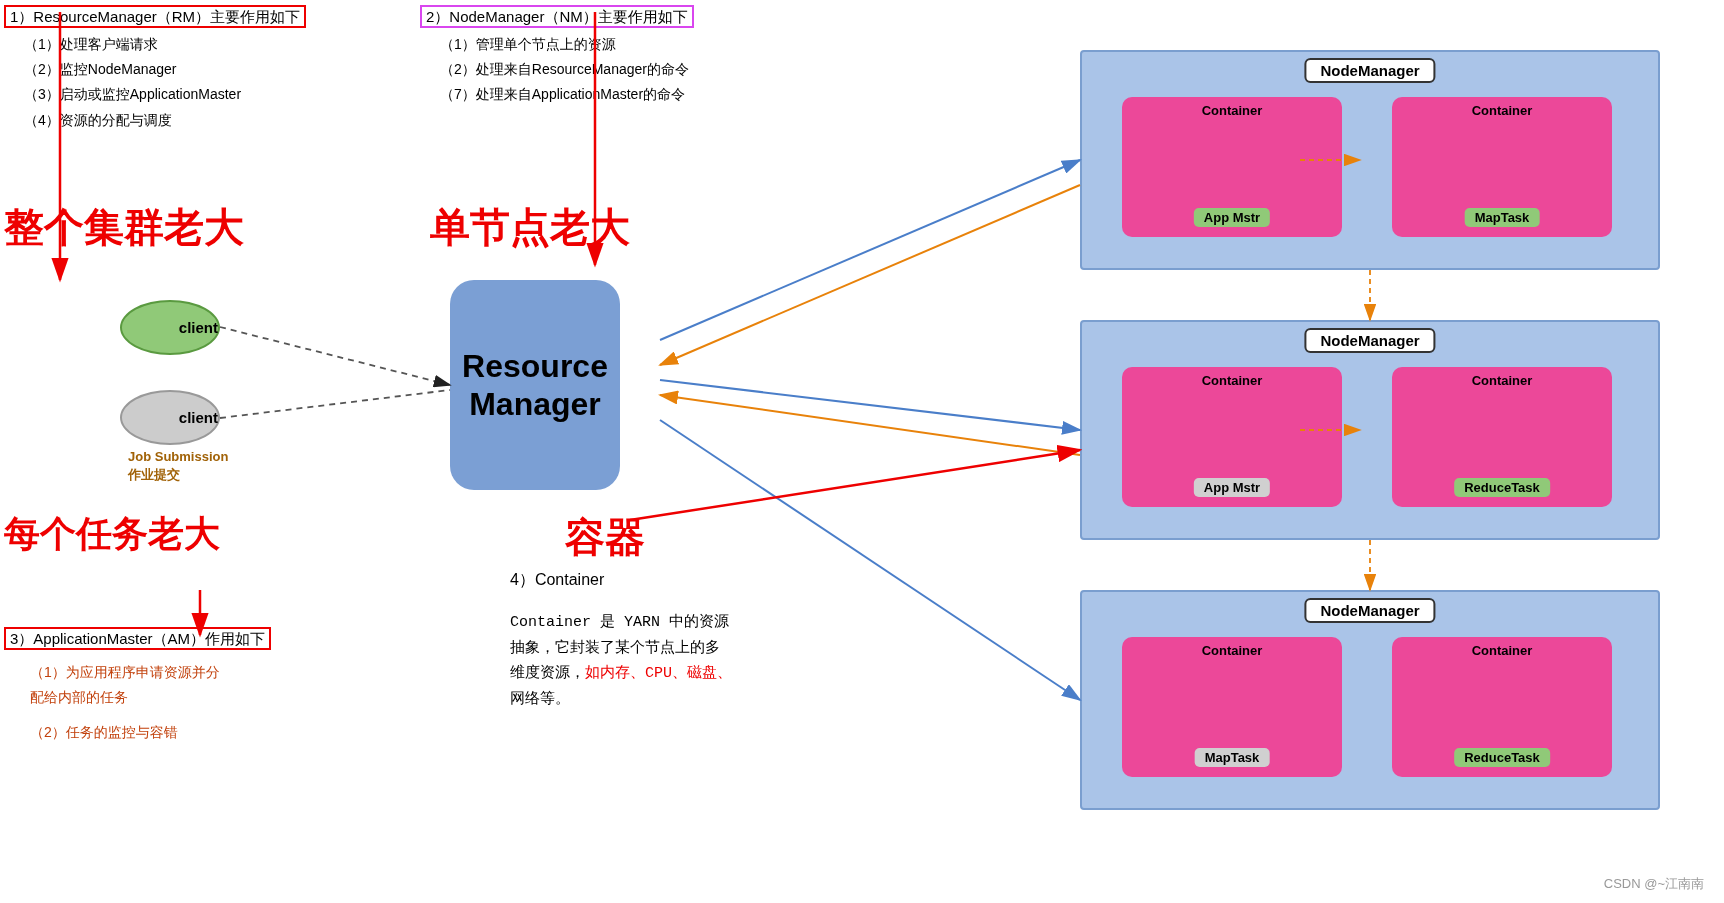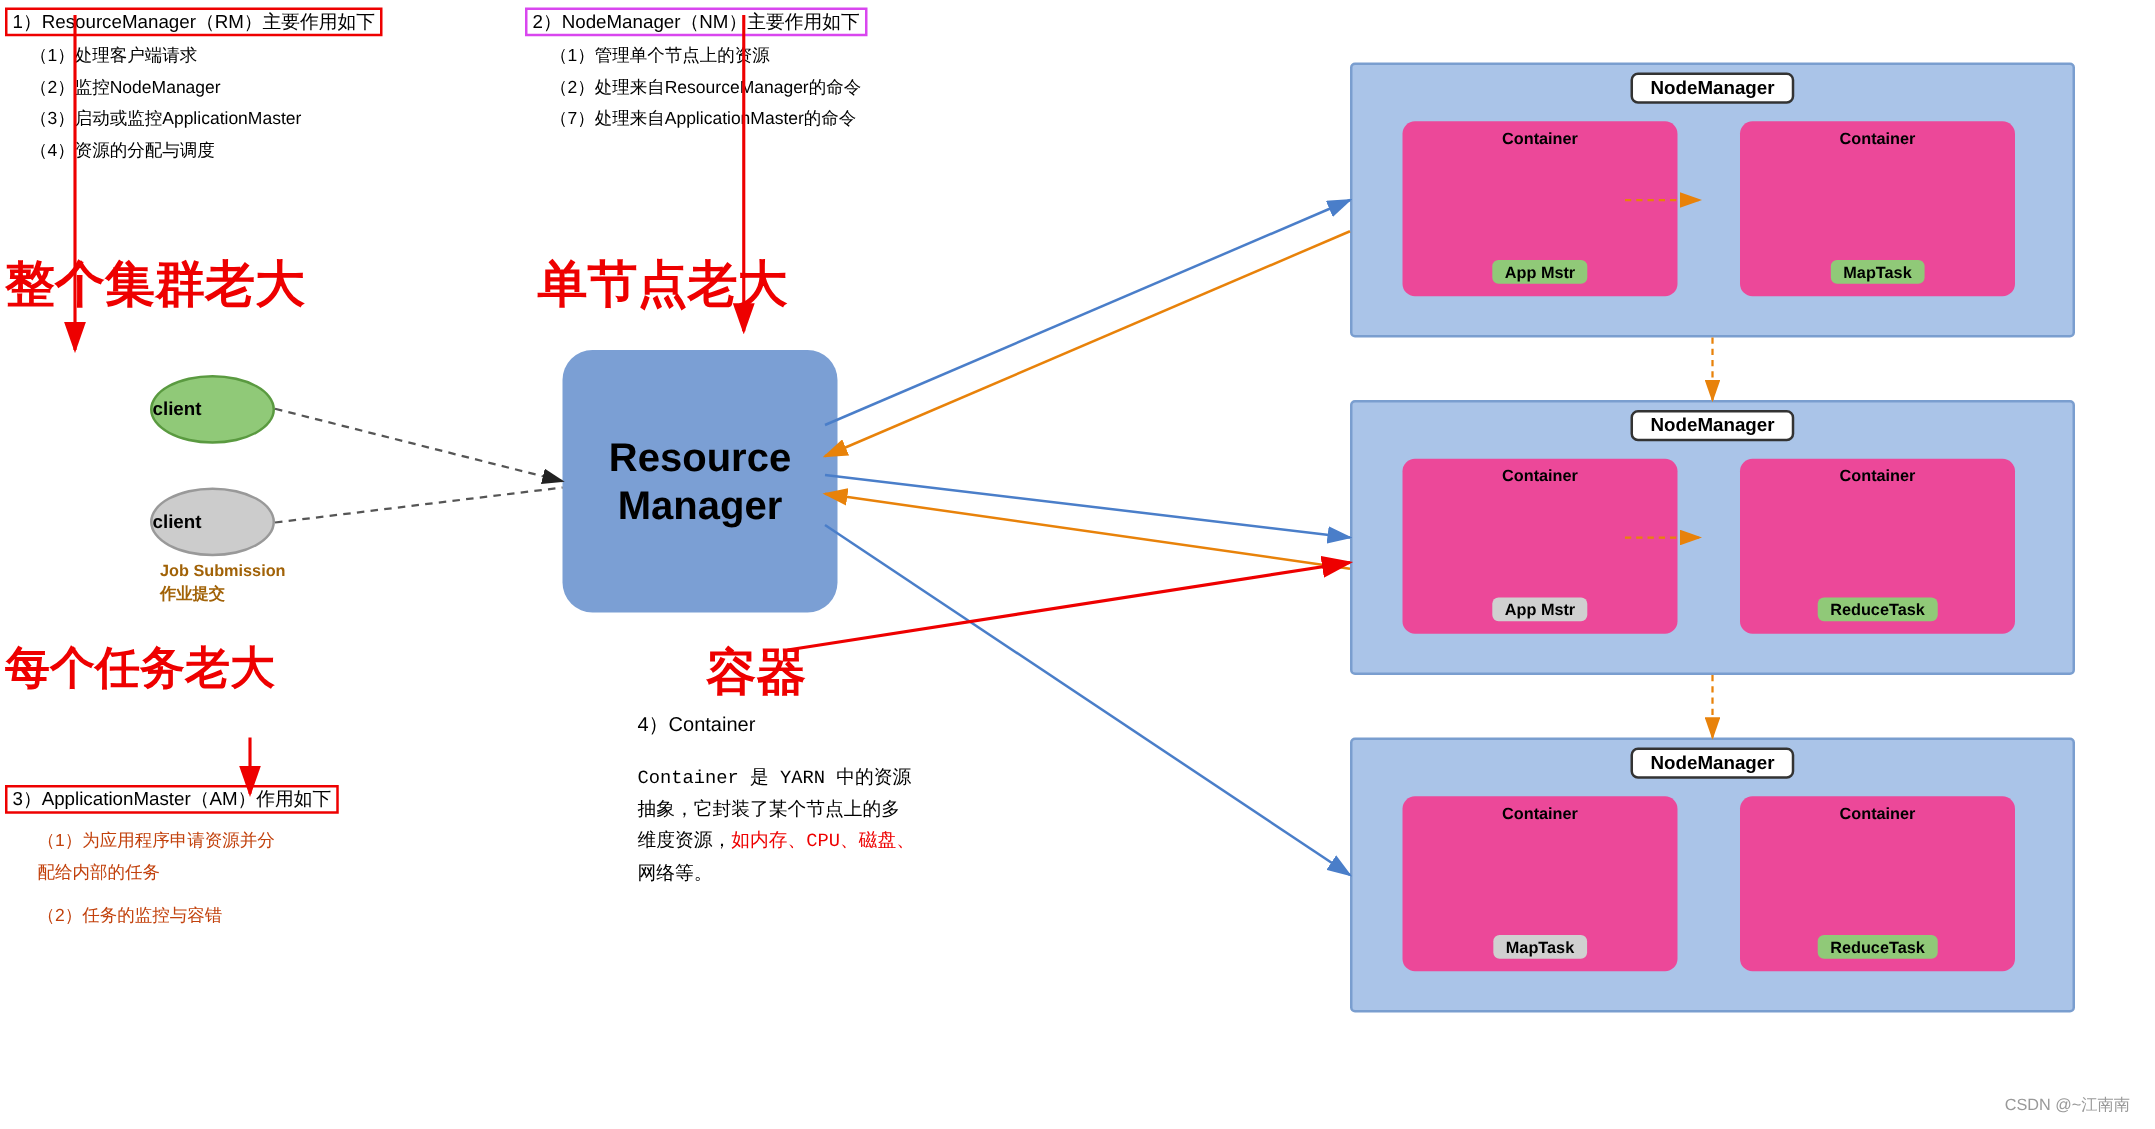--- a/index.html
+++ b/index.html
@@ -46,21 +46,21 @@
       color: #e00;
       font-weight: bold;
     }
 
     
     .client-ellipse {
       position: absolute;
       border-radius: 50%;
       display: flex;
       align-items: center;
-      justify-content: flex-start;
+      justify-content: flex-end;
       font-size: 15px;
       font-weight: bold;
     }
     .client1 {
       width: 100px; height: 55px;
       background: #90c978;
       border: 2px solid #5a9a40;
       top: 300px; left: 120px;
       color: #000;
     }
@@ -132,21 +132,21 @@
       top: 200px; left: 430px;
       font-size: 40px;
       color: #e00;
       font-weight: bold;
     }
 
     
     .rm-box {
       position: absolute;
       top: 280px; left: 450px;
-      width: 220px; height: 210px;
+      width: 170px; height: 210px;
       background: #7b9fd4;
       border-radius: 24px;
       display: flex;
       align-items: center;
       justify-content: center;
       font-size: 32px;
       font-weight: bold;
       color: #000;
       text-align: center;
       line-height: 1.2;

